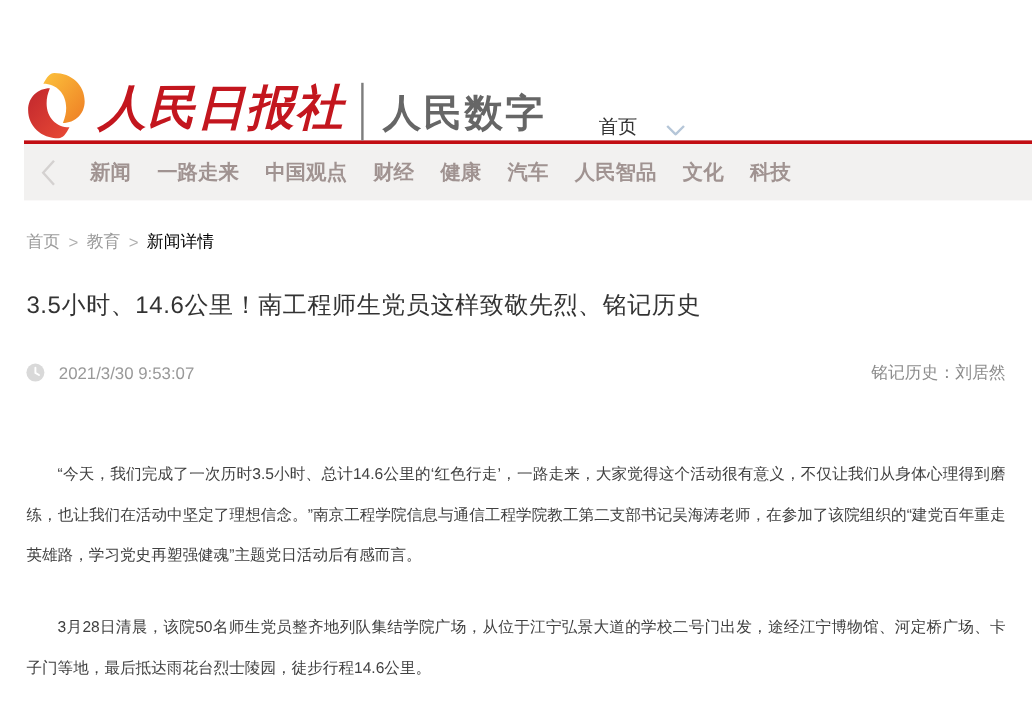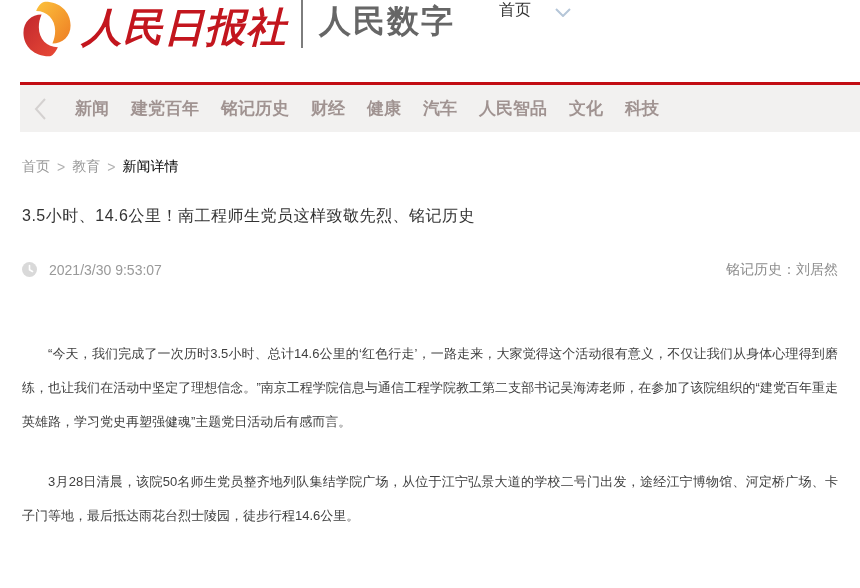--- a/index.html
+++ b/index.html
@@ -5,23 +5,23 @@
   * { margin: 0; padding: 0; box-sizing: border-box; }
   html, body {
     width: 860px; height: 588px;
     background: #ffffff;
     font-family: "Liberation Sans", "DejaVu Sans", sans-serif;
     overflow: hidden;
   }
 
   
   .header {
-    height: 82px;
-    display: flex;
-    align-items: flex-start;
+    height: 117px;
+    display: flex;
+    align-items: flex-end;
     padding-left: 18px;
     background: #ffffff;
   }
   .logo-icon { width: 58px; height: 58px; flex: 0 0 auto; }
   .brand-calligraphy {
     font-family: "DejaVu Serif", "Liberation Serif", serif;
     font-style: italic;
     font-weight: 700;
     font-size: 40px;
     color: #c3161e;
@@ -79,21 +79,21 @@
     display: flex;
     align-items: center;
     gap: 7px;
   }
   .breadcrumb .crumb { cursor: pointer; }
   .breadcrumb .crumb-current { color: #000000; cursor: default; }
   .breadcrumb .sep { color: #b0b0b0; }
 
   .article-title {
     margin-top: 30px;
-    font-size: 16px;
+    font-size: 20px;
     font-weight: 400;
     color: #333333;
     letter-spacing: 0.5px;
   }
 
   .meta-row {
     margin-top: 34px;
     display: flex;
     justify-content: space-between;
     align-items: center;
@@ -153,22 +153,22 @@
 </div>
 
 <div class="navbar">
   <span class="nav-back">
     <svg width="13" height="24" viewBox="0 0 13 24">
       <polyline points="11,2 2,12 11,22" fill="none" stroke="#d4d1d0" stroke-width="2"></polyline>
     </svg>
   </span>
   <span class="nav-items">
     <span class="nav-item">新闻</span>
-    <span class="nav-item">建党百年</span>
-    <span class="nav-item">铭记历史</span>
+    <span class="nav-item">一路走来</span>
+    <span class="nav-item">中国观点</span>
     <span class="nav-item">财经</span>
     <span class="nav-item">健康</span>
     <span class="nav-item">汽车</span>
     <span class="nav-item">人民智品</span>
     <span class="nav-item">文化</span>
     <span class="nav-item">科技</span>
   </span>
 </div>
 
 <div class="content">

